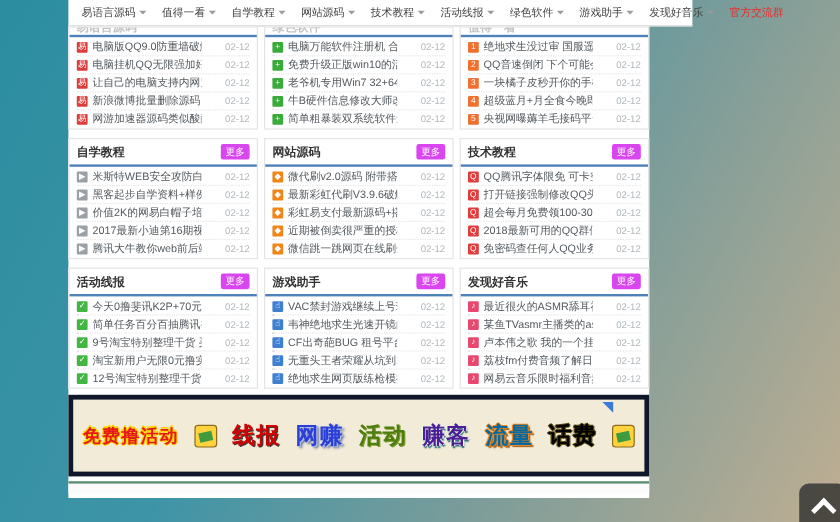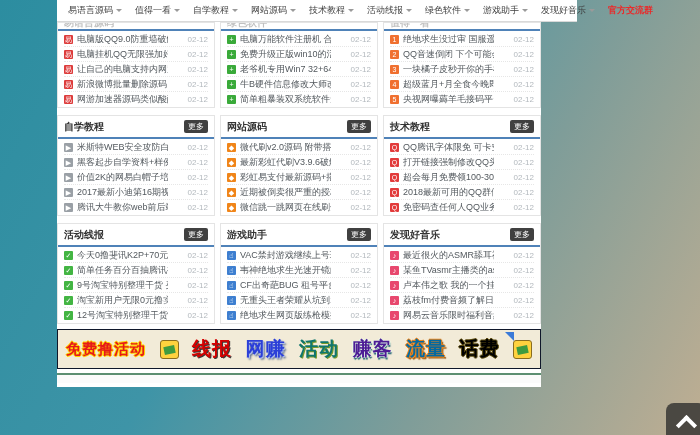--- a/index.html
+++ b/index.html
@@ -7,48 +7,48 @@
     width:700px;height:435px;overflow:hidden;position:relative;
     font-family:"Liberation Sans","DejaVu Sans",sans-serif;
     background:linear-gradient(118deg,#2c8da0 0%,#3e94a7 38%,#7f9d99 68%,#bfae92 100%);
   }
   .navbar{
     position:absolute;left:57px;top:0;width:520px;height:22px;background:#fff;
     border-bottom:1px solid #d9d9d9;display:flex;align-items:center;gap:13px;
     padding-left:11px;box-sizing:border-box;
   }
   .nav-item{display:flex;align-items:center;gap:3px;font-size:9px;color:#3f3f3f;cursor:pointer;white-space:nowrap}
-  .nav-item.hl{color:#e92b2b;font-weight:bold}
+  .nav-item.hl{color:#e92b2b;font-weight:normal}
   .caret{width:0;height:0;border:3px solid transparent;border-top:3px solid #9a9a9a;margin-top:3px}
   .page{position:absolute;left:57px;top:22px;width:484px;background:#fff;padding-bottom:4px}
   .row{display:flex;gap:5px;margin-top:7px}
   .row.first{margin-top:0}
   .panel{flex:1;min-width:0;background:#fff;border:1px solid #e4e4e4}
   .hd{height:21px;border-bottom:2px solid #4f82b8;display:flex;align-items:center;justify-content:space-between;padding:0 6px}
   .hd.cut{height:6px;overflow:hidden;position:relative;padding:0}
   .hdt{font-size:10px;color:#333;font-weight:bold}
   .sliver{position:absolute;left:6px;top:-7px;color:#999;opacity:.6}
-  .more{background:#404040;color:#fff;font-size:8px;padding:1px 4px;border-radius:2px;cursor:pointer;text-decoration:none}
+  .more{background:#d946ef;color:#fff;font-size:8px;padding:1px 4px;border-radius:2px;cursor:pointer;text-decoration:none}
   ul.items{margin:0;padding:1px 6px 1px 6px;list-style:none}
   li.it{display:flex;align-items:center;height:14px;border-bottom:1px dotted #e6e6e6;cursor:pointer}
   li.it:last-child{border-bottom:none}
   .ic{flex:none;width:9px;height:9px;line-height:10px;border-radius:1px;color:#fff;font-size:7px;
       text-align:center;font-style:normal;margin-right:4px;overflow:hidden}
   .tt{flex:1;font-size:9px;color:#53595e;white-space:nowrap;overflow:hidden}
   .dt{flex:none;font-size:8px;color:#b2b8bd;font-style:normal;margin-left:20px}
   .p0 .ic{background:#dd3c3c}.p1 .ic{background:#3aaa3a}.p2 .ic{background:#f07030}
   .p3 .ic{background:#9aa0a6}.p4 .ic{background:#f08519}.p5 .ic{background:#e23b3b}
   .p6 .ic{background:#43b543}.p7 .ic{background:#3e7fd0}.p8 .ic{background:#e8486e}
-  .banner{margin-top:5px;height:38px;background:#f2ebd8;border:1px solid #0f172a;display:flex;
-    align-items:center;justify-content:space-between;padding:0 8px;cursor:pointer;position:relative;overflow:hidden}
+  .banner{margin-top:5px;height:38px;background:#f2ebd8;border:4px solid #0f172a;display:flex;
+    align-items:center;justify-content:space-between;padding:11px 8px;cursor:pointer;position:relative;overflow:hidden}
   .bw{font-weight:800;font-size:19px;letter-spacing:1px;white-space:nowrap}
   .bw0{color:#e61919;font-size:15px;text-shadow:1px 0 #ffd400,-1px 0 #ffd400,0 1px #ffd400,0 -1px #ffd400}
   .bw1{color:#d40000;text-shadow:1px 1px 0 #3a3a3a}
   .bw2{color:#2b3fd8;text-shadow:1px 1px 0 #aebde8,2px 2px 2px #5a6a8a}
-  .bw3{color:#0f766e;text-shadow:1px 1px 0 #7a9a2a}
+  .bw3{color:#4d7c0f;text-shadow:1px 1px 0 #7a9a2a}
   .bw4{color:#4c1d95;text-shadow:1px 0 #eaffea,-1px 0 #eaffea,1px 2px 1px #2a6a7a}
   .bw5{color:#0369a1;text-shadow:1px 0 #f08418,-1px 0 #f08418,0 1px #f08418,0 -1px #f08418,2px 2px 1px #9a5a10}
   .bw6{color:#000000;text-shadow:1px 0 #5a4a10,-1px 0 #5a4a10,0 1px #5a4a10,0 -1px #5a4a10}
   .hand{flex:none;width:17px;height:17px;background:#ffd23e;border:1px solid #8a6d1f;border-radius:3px;position:relative}
   .hand::after{content:"";position:absolute;left:3px;top:5px;right:3px;bottom:4px;background:#3f9b3f;transform:rotate(-12deg)}
   .tri{position:absolute;right:26px;top:2px;width:0;height:0;border-left:9px solid transparent;border-bottom:9px solid transparent;border-top:9px solid #3a7ad8}
   .links{margin-top:6px;background:#fff;border:1px solid #e4e4e4}
   .links .hd{height:18px}
   .links-body{padding:4px 8px 6px 26px}
   .flink{font-size:9px;color:#68707a;text-decoration:none;cursor:pointer}

